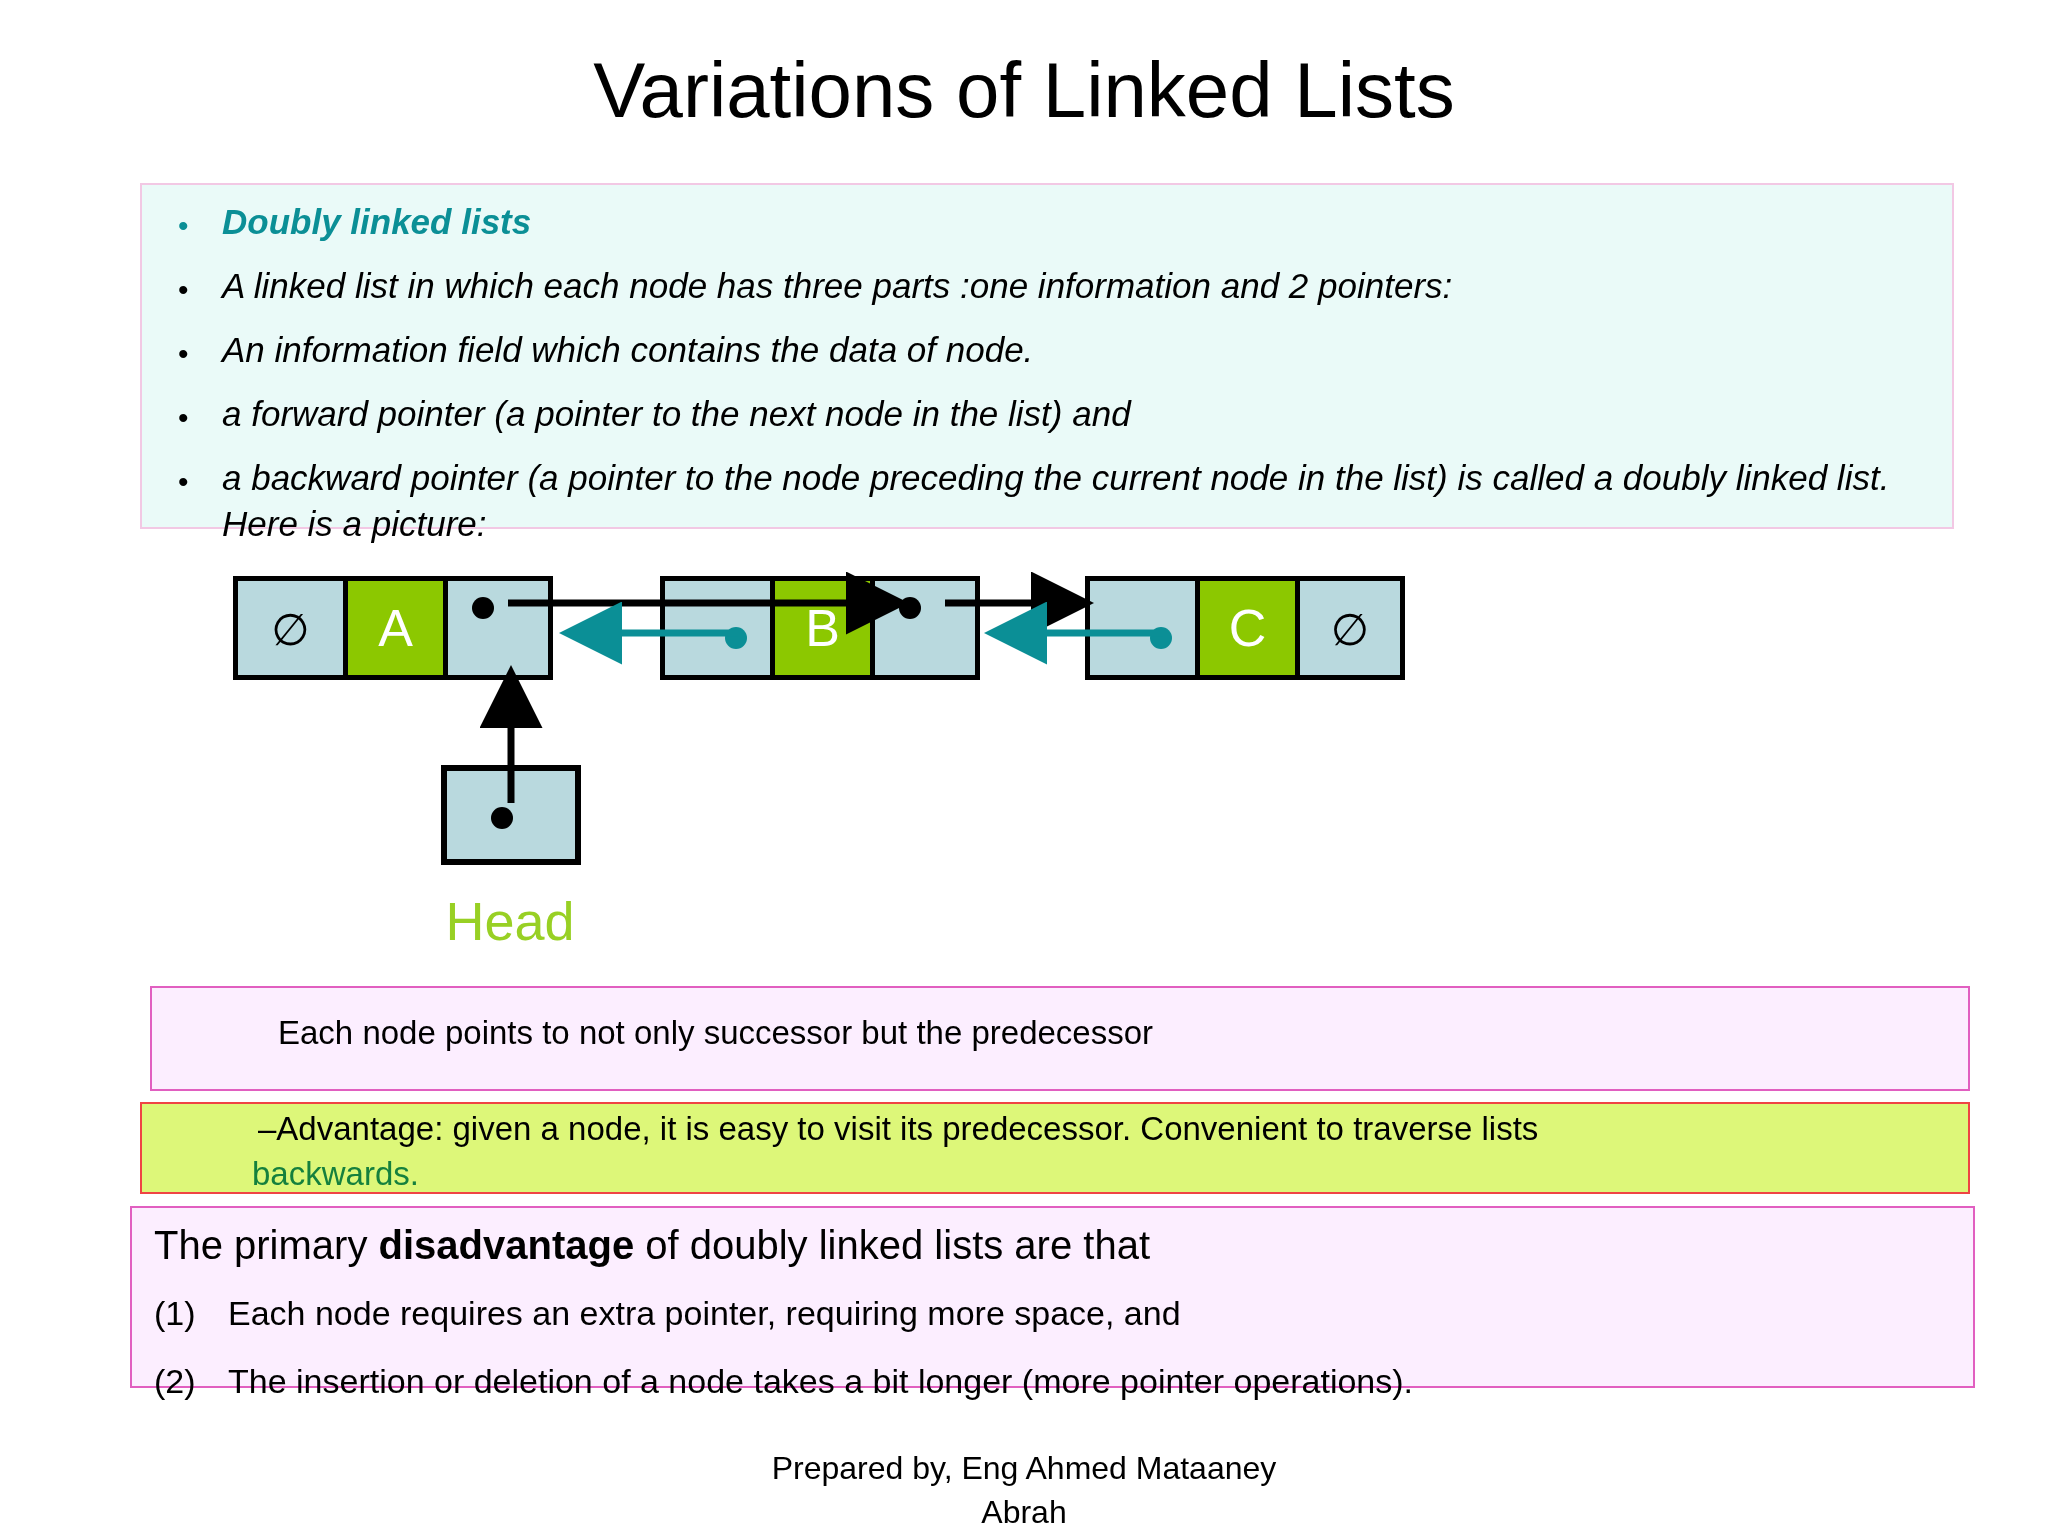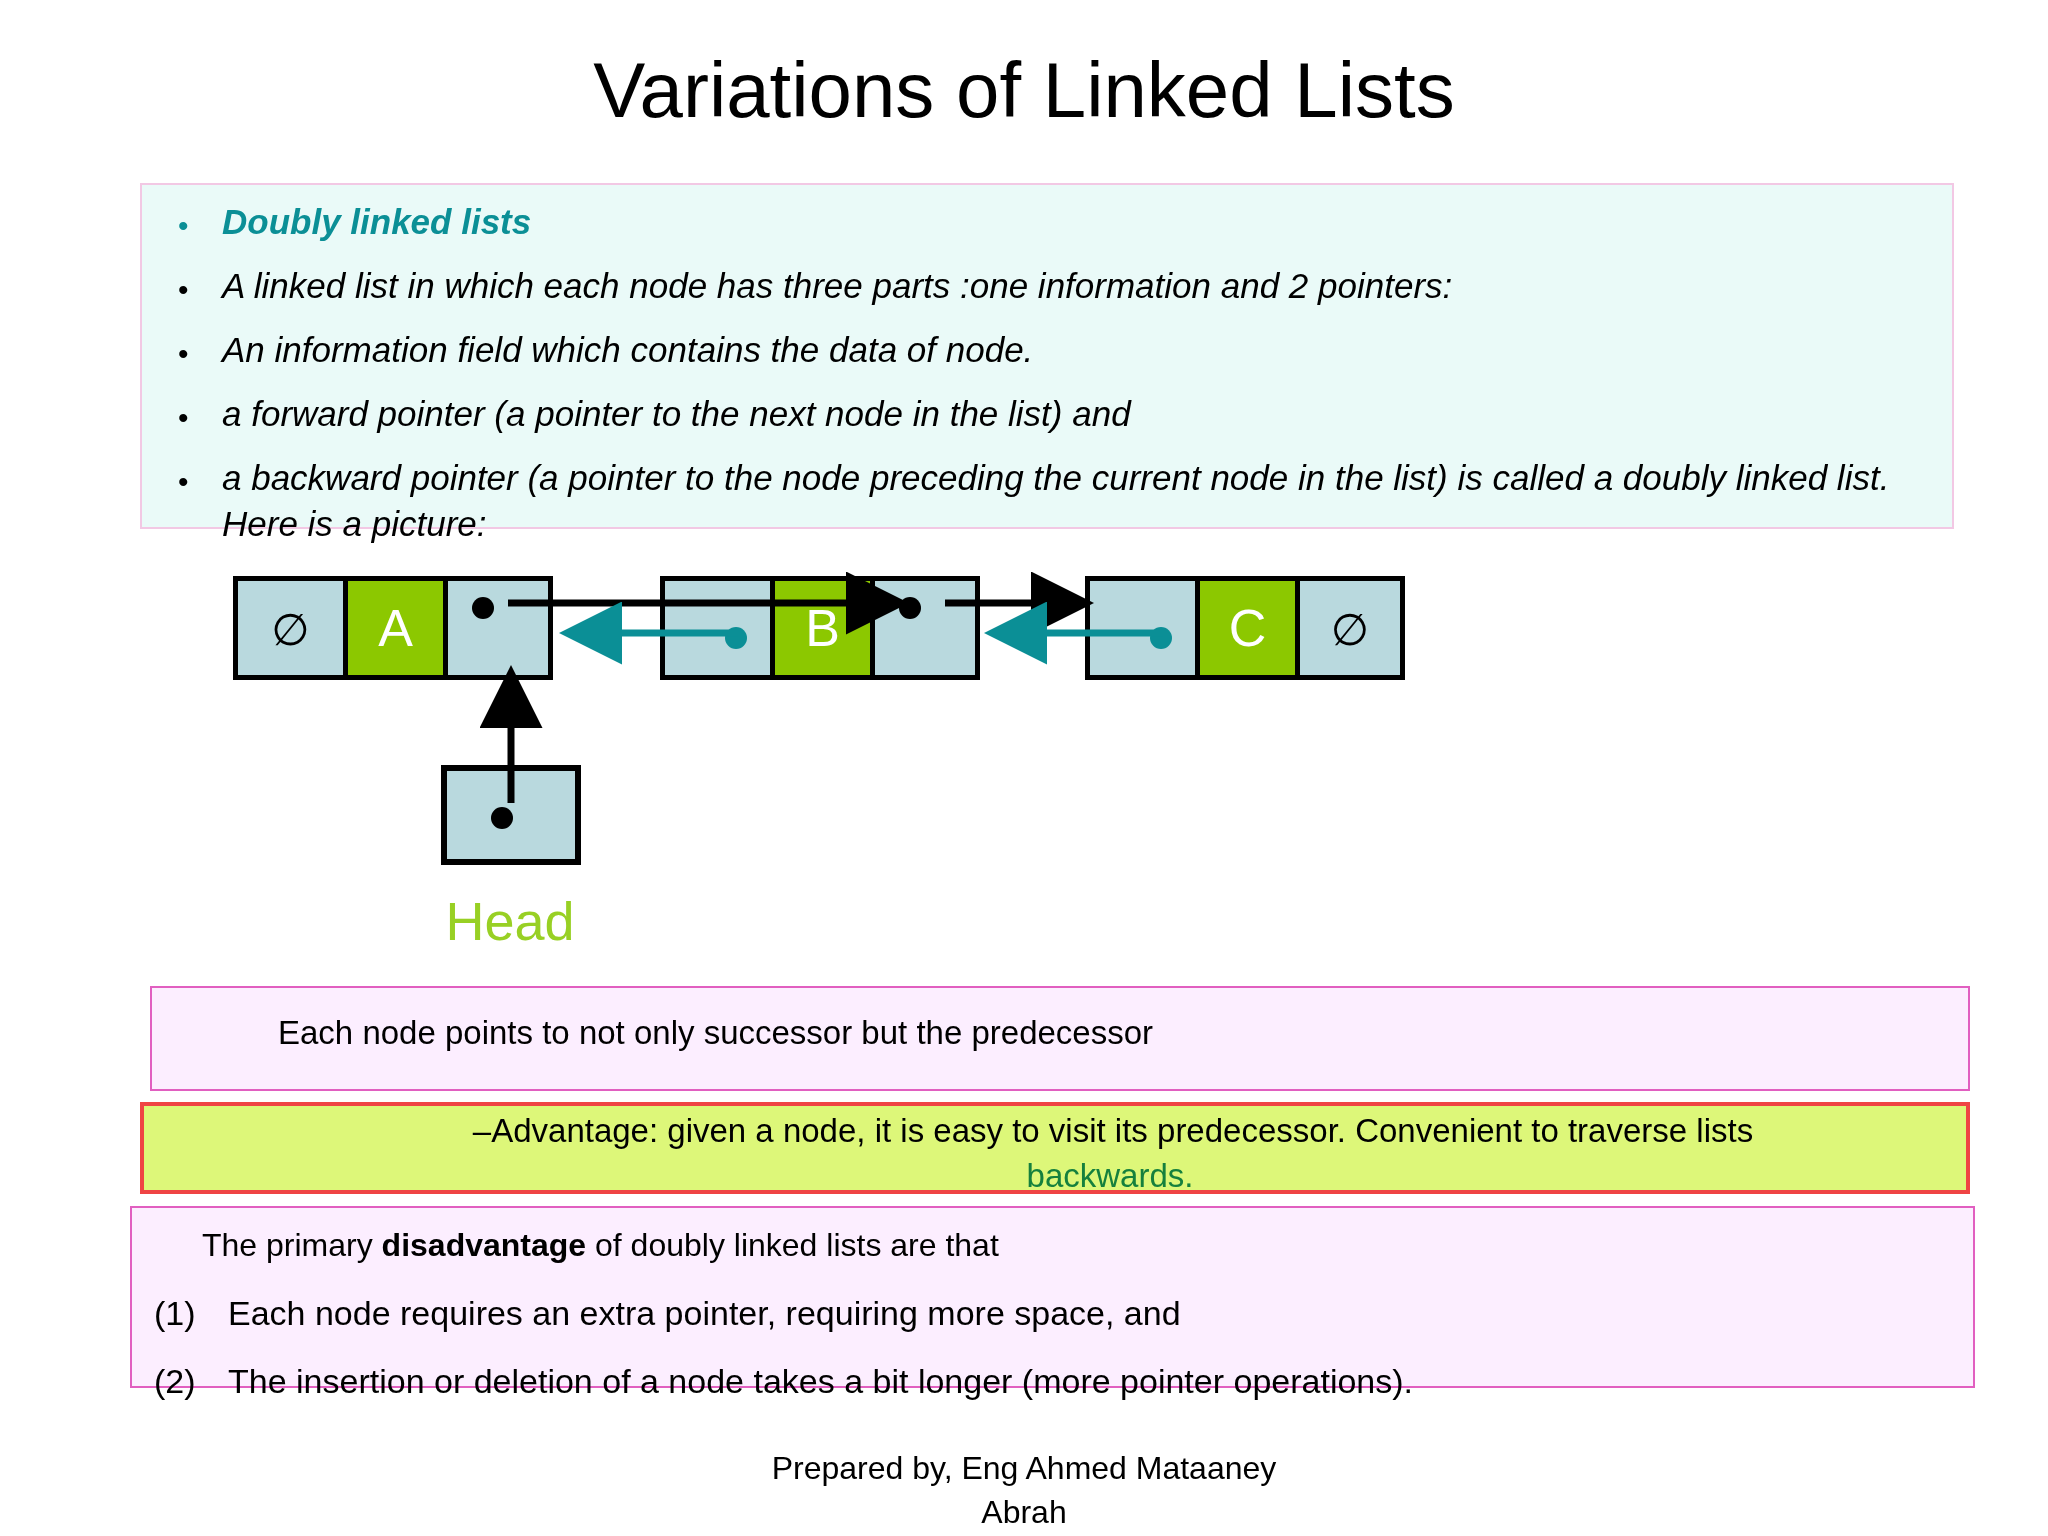--- a/index.html
+++ b/index.html
@@ -131,39 +131,38 @@
   }
   .note-line{
     font-size:33px;line-height:47px;color:#000;
     padding-left:126px;
   }
   #notebox .note-line:first-child{padding-top:21px;}
 
   #advbox{
     position:absolute;left:140px;top:1086px;width:1830px;height:92px;
     background:#ddf779;
-    border:4px solid #ef4444;
-    box-sizing:border-box;
-    text-align:center;
+    border:2px solid #ef4444;
+    box-sizing:border-box;
   }
   #advbox .adv-line{
     font-size:33px;line-height:45px;color:#000;padding-left:116px;padding-top:2px;
   }
   #advbox .adv-line2{
     font-size:33px;line-height:45px;color:#15803d;padding-left:110px;
   }
 
   #disbox{
     position:absolute;left:130px;top:1190px;width:1845px;height:182px;
     background:#fceeff;
     border:2px solid #e15fc0;
     box-sizing:border-box;
   }
   .dis-head{
-    font-size:32px;line-height:46px;color:#000;padding-left:22px;padding-top:14px;margin-left:48px;
+    font-size:40px;line-height:46px;color:#000;padding-left:22px;padding-top:14px;
   }
   .dis-head b{font-weight:bold;}
   .dis-item{
     display:flex;font-size:34px;line-height:46px;color:#000;padding-left:22px;padding-top:22px;
   }
   .dis-num{flex:0 0 74px;}
   .dis-txt{flex:1 1 auto;}
 
   #footer{
     position:absolute;left:0;top:1430px;width:2048px;text-align:center;

